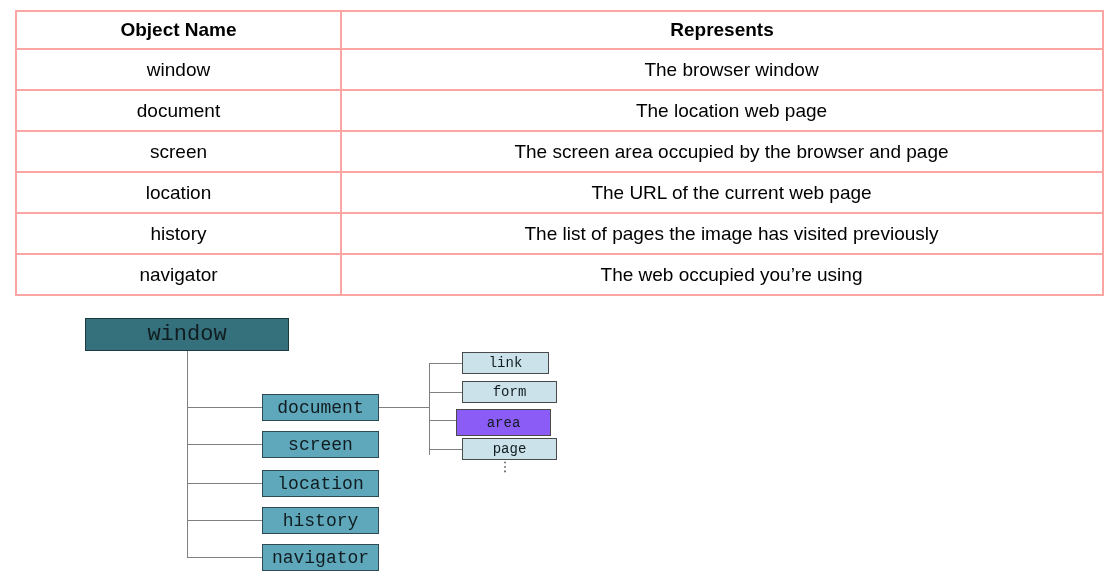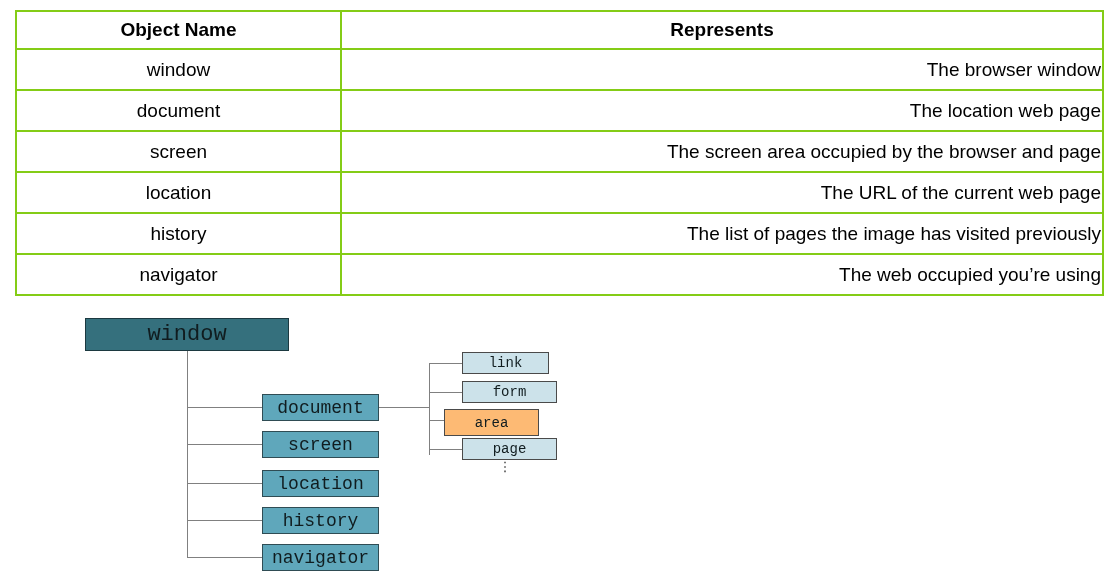--- a/index.html
+++ b/index.html
@@ -18,33 +18,33 @@
     left: 15px;
     top: 10px;
     width: 1089px;
     border-collapse: collapse;
     table-layout: fixed;
     font-size: 19px;
     color: #000000;
   }
   table.objects th,
   table.objects td {
-    border: 2px solid #84cc16;
+    border: 2px solid #fca5a5;
     vertical-align: middle;
     background: #ffffff;
   }
   table.objects th {
     height: 34px;
     font-weight: bold;
     text-align: center;
     font-size: 19px;
   }
   table.objects td { height: 37px; }
   td.obj-col  { text-align: center; }
-  td.rep-col  { text-align: right; padding-left: 20px; }
+  td.rep-col  { text-align: center; padding-left: 20px; }
   col.c1 { width: 325px; }
 
   
   .node {
     position: absolute;
     box-sizing: border-box;
     display: flex;
     align-items: center;
     justify-content: center;
     font-family: "Liberation Mono", monospace;
@@ -123,18 +123,18 @@
 
   <div class="cline" style="left:379px; top:407px; width:50px; height:1px;"></div>
   <div class="cline" style="left:429px; top:363px; width:1px;  height:92px;"></div>
   <div class="cline" style="left:429px; top:363px; width:33px; height:1px;"></div>
   <div class="cline" style="left:429px; top:392px; width:33px; height:1px;"></div>
   <div class="cline" style="left:429px; top:420px; width:33px; height:1px;"></div>
   <div class="cline" style="left:429px; top:449px; width:33px; height:1px;"></div>
 
   <div class="node node-grand" style="left: 462px; top: 352px; width: 87px; height: 22px; background-color: rgb(204, 226, 234);">link</div>
   <div class="node node-grand" style="left: 462px; top: 381px; width: 95px; height: 22px; background-color: rgb(204, 226, 234);">form</div>
-  <div class="node node-grand" style="left: 444px; top: 409px; width: 95px; height: 27px; background-color: #fdba74;">area</div>
+  <div class="node node-grand" style="left: 456px; top: 409px; width: 95px; height: 27px; background-color: #8b5cf6;">area</div>
   <div class="node node-grand" style="left: 462px; top: 438px; width: 95px; height: 22px; background-color: rgb(204, 226, 234);">page</div>
 
   <div class="more-dots" style="left:495px; top:459px; width:20px;">⋮</div>
 
 </div>
 
 </body></html>

